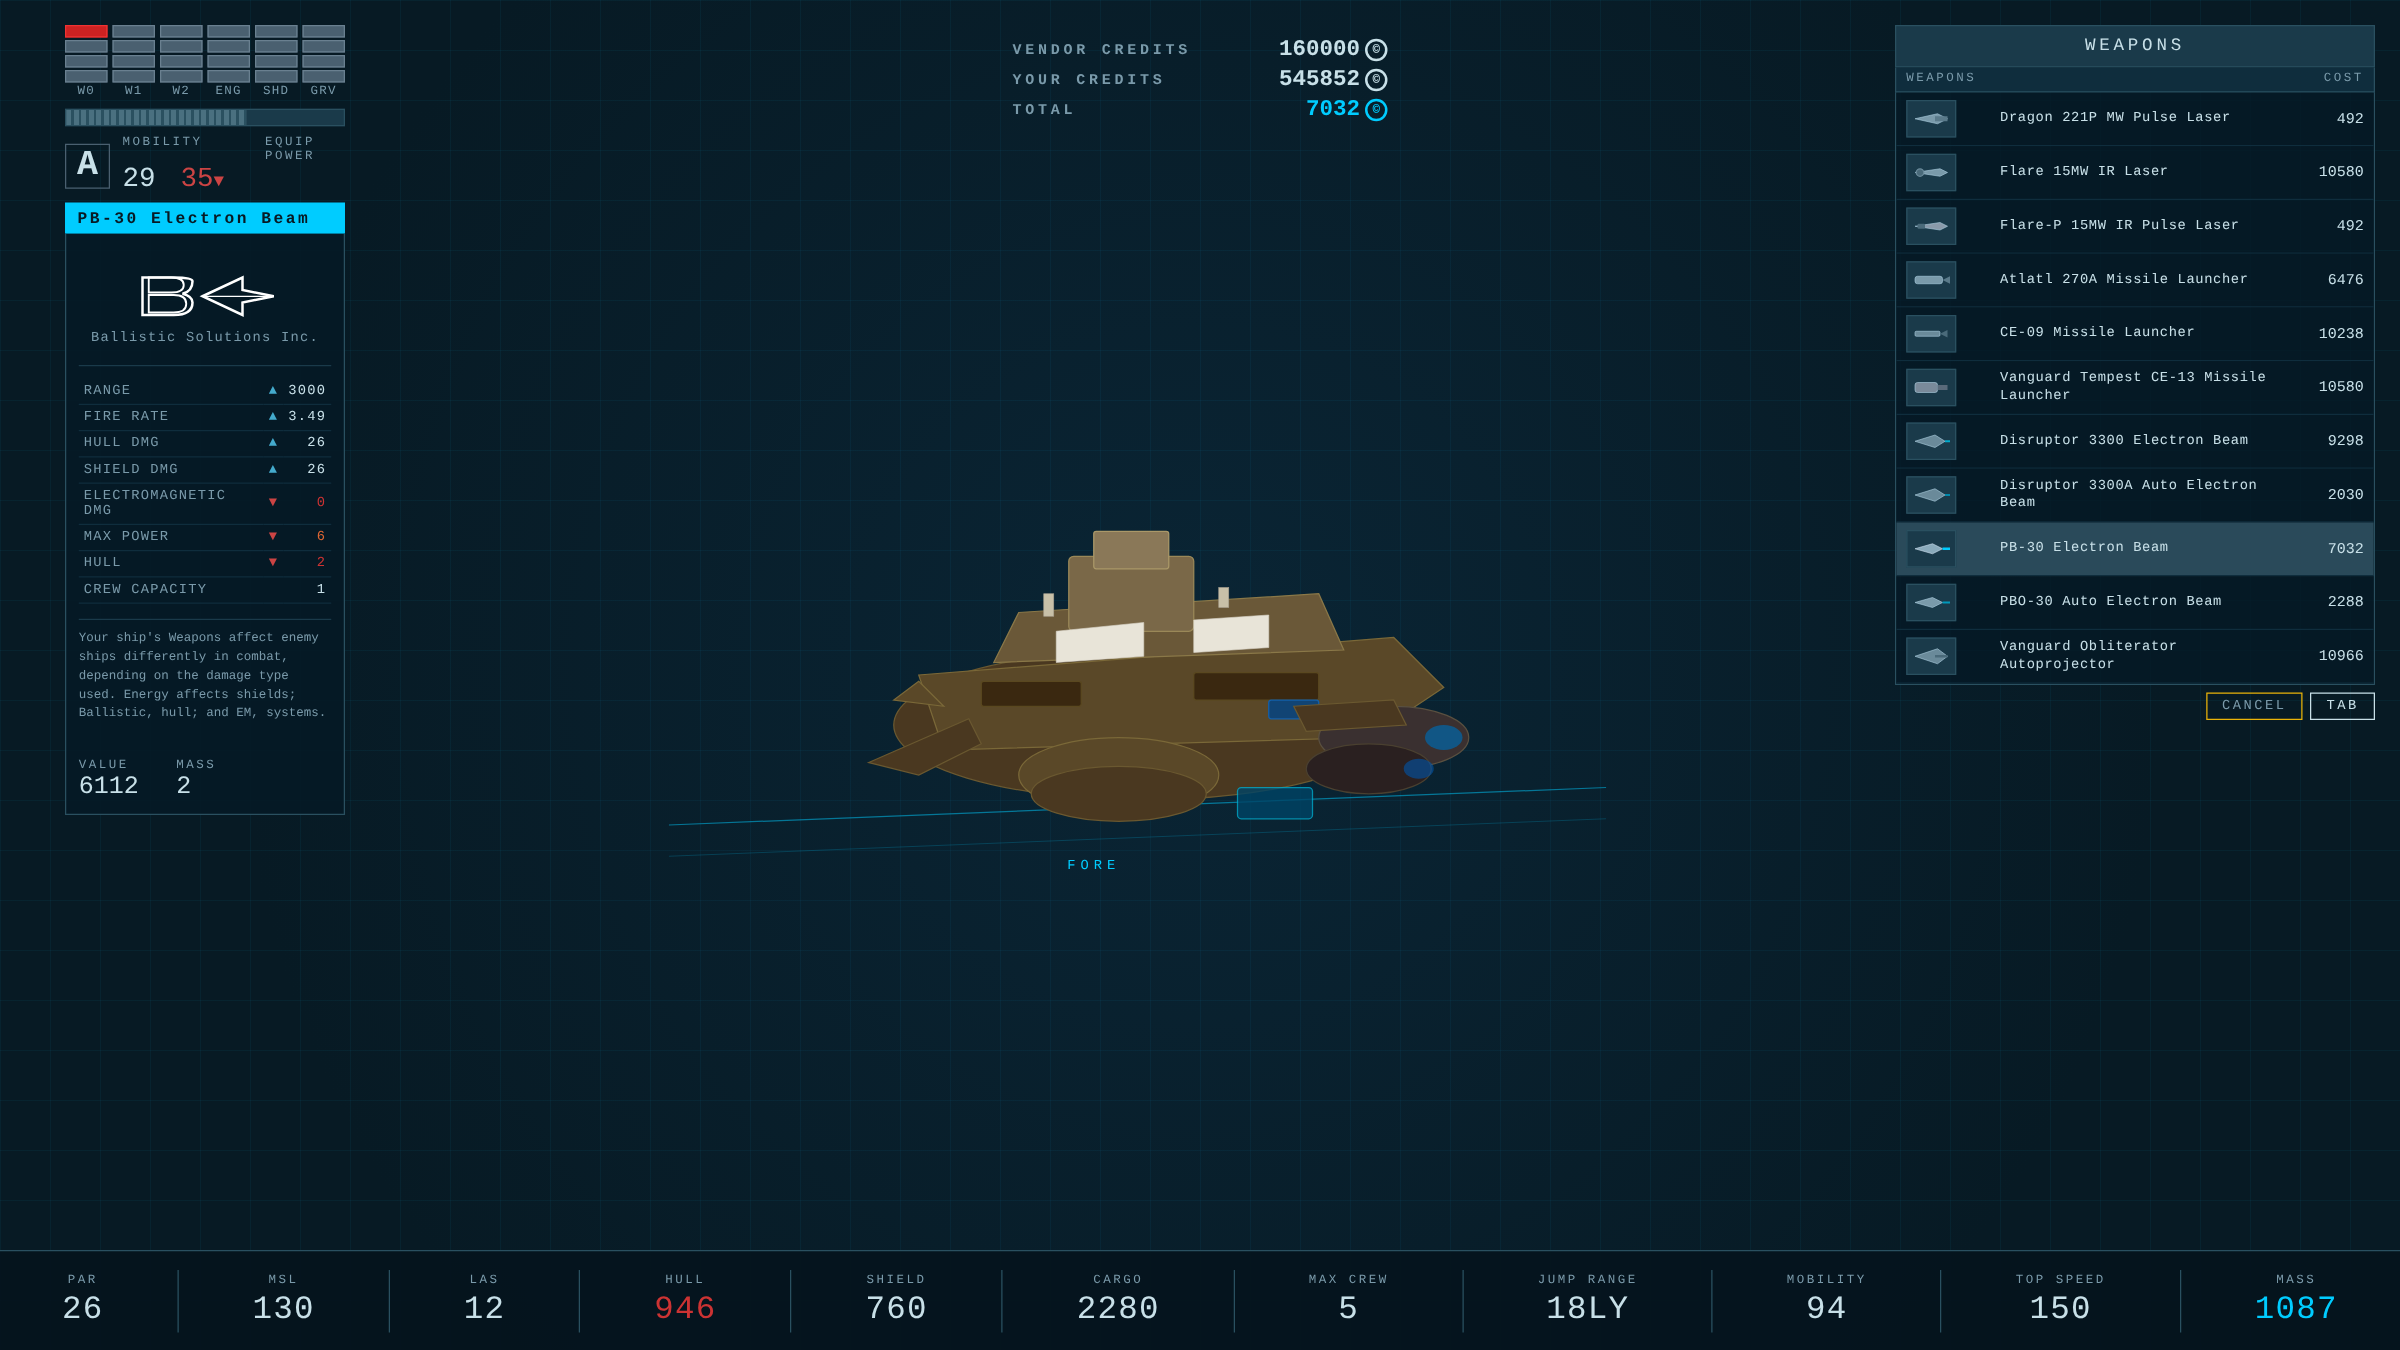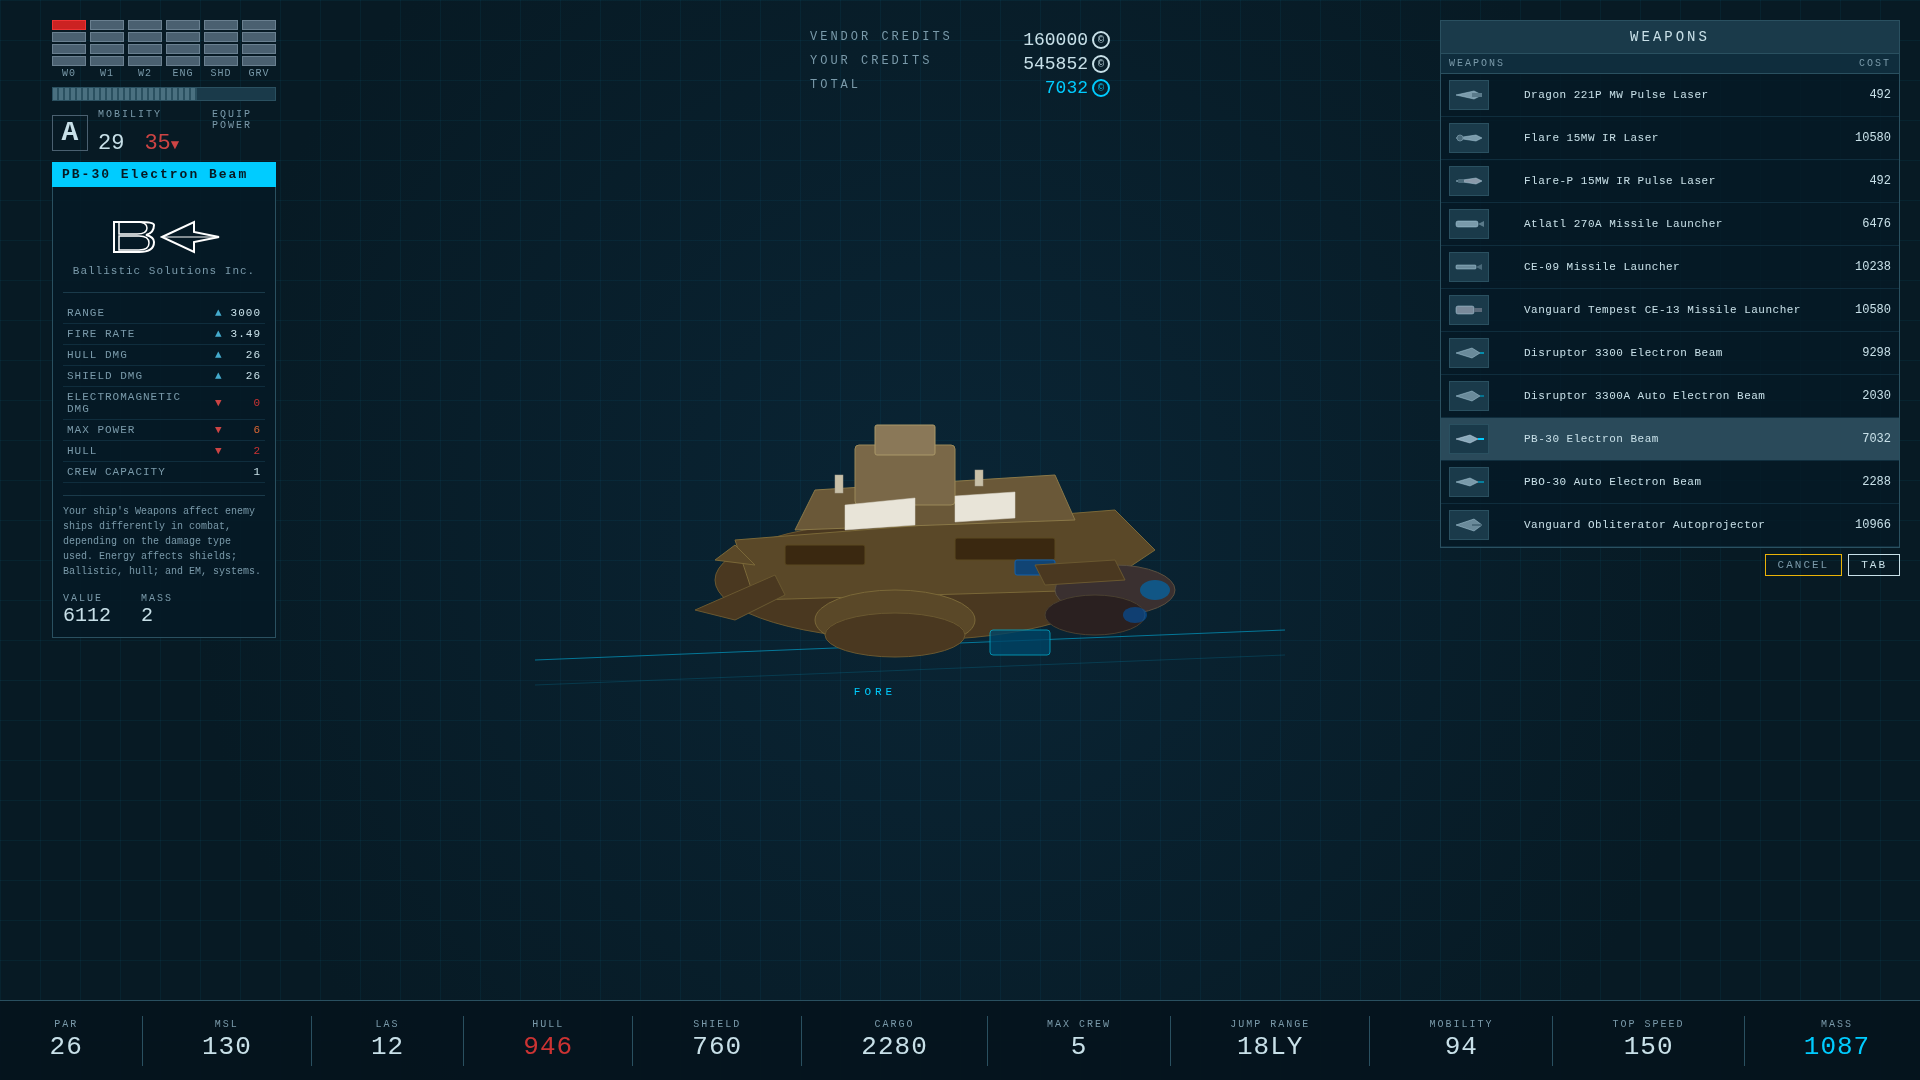--- a/index.html
+++ b/index.html
@@ -181,39 +181,39 @@
       color: #7a9aaa;
       line-height: 1.5;
       margin-top: 12px;
       padding-top: 8px;
       border-top: 1px solid #1a3a4a;
     }
 
     .value-mass-row {
       display: flex;
       gap: 30px;
-      margin-top: 14px;
+      margin-top: 28px;
     }
     .vm-item {}
     .vm-label {
       font-size: 10px;
       color: #7a9aaa;
       letter-spacing: 2px;
     }
     .vm-value {
       font-size: 20px;
       color: #c8e0e8;
     }
 
     
     .right-panel {
       position: absolute;
       top: 20px;
       right: 20px;
-      width: 460px;
+      width: 384px;
       z-index: 10;
     }
 
     .weapons-header {
       background: #1a3a4a;
       border: 1px solid #2a5060;
       text-align: center;
       padding: 8px;
       font-size: 14px;
       letter-spacing: 3px;
@@ -309,23 +309,24 @@
       top: 30px;
       left: 50%;
       transform: translateX(-50%);
       z-index: 10;
       text-align: right;
       min-width: 300px;
     }
     .hud-row {
       display: flex;
       justify-content: space-between;
-      align-items: flex-start;
+      align-items: center;
       margin-bottom: 4px;
       gap: 20px;
+      font-weight: bold;
     }
     .hud-label {
       font-size: 12px;
       letter-spacing: 3px;
       color: #7a9aaa;
     }
     .hud-value {
       font-size: 18px;
       color: #c8e0e8;
       display: flex;

